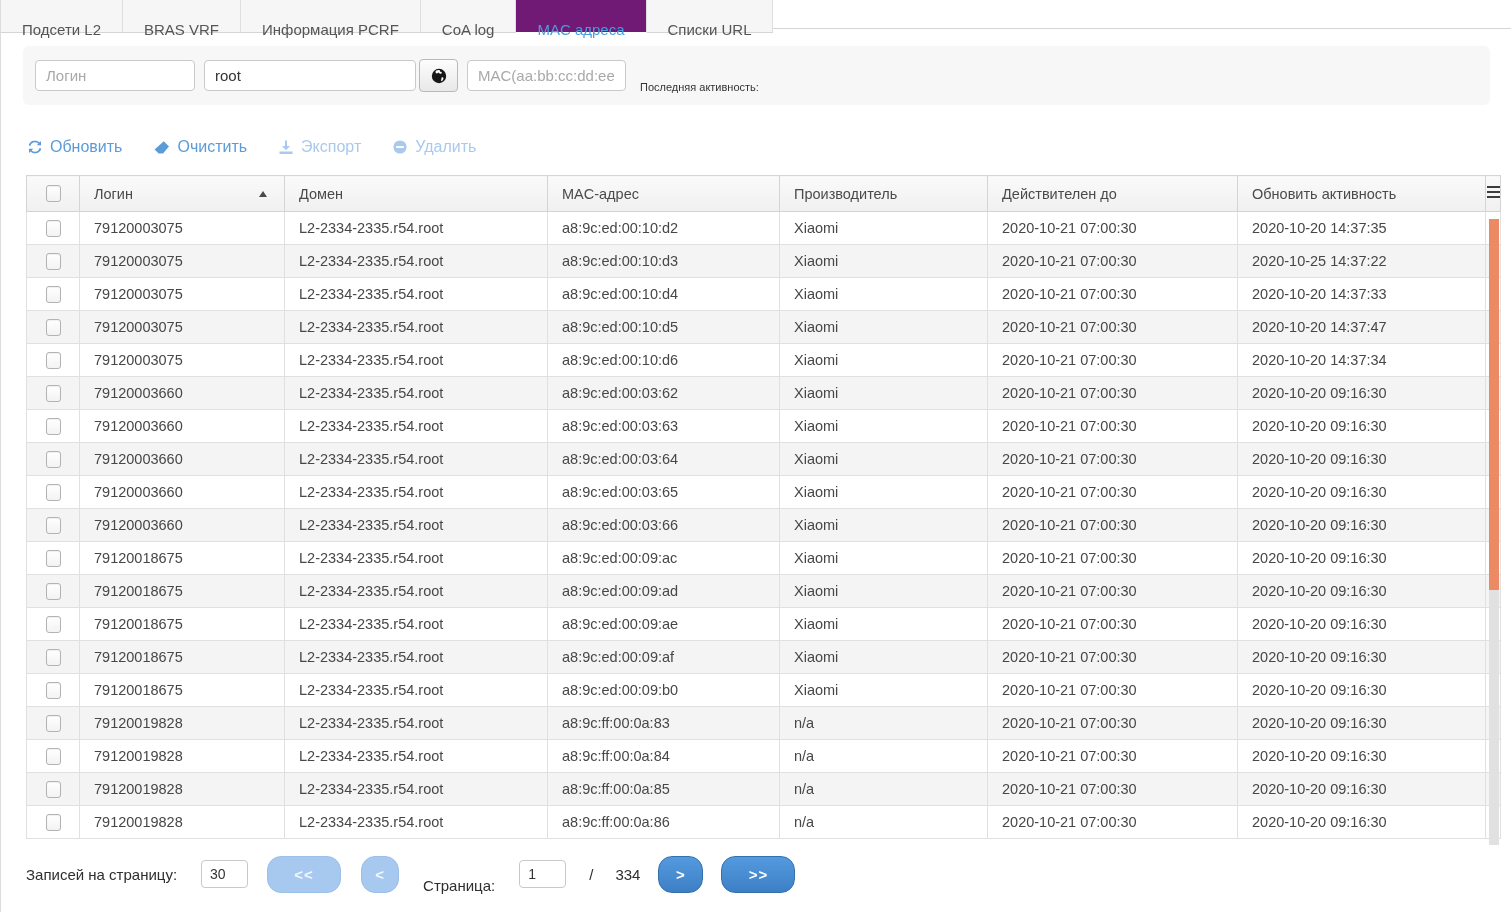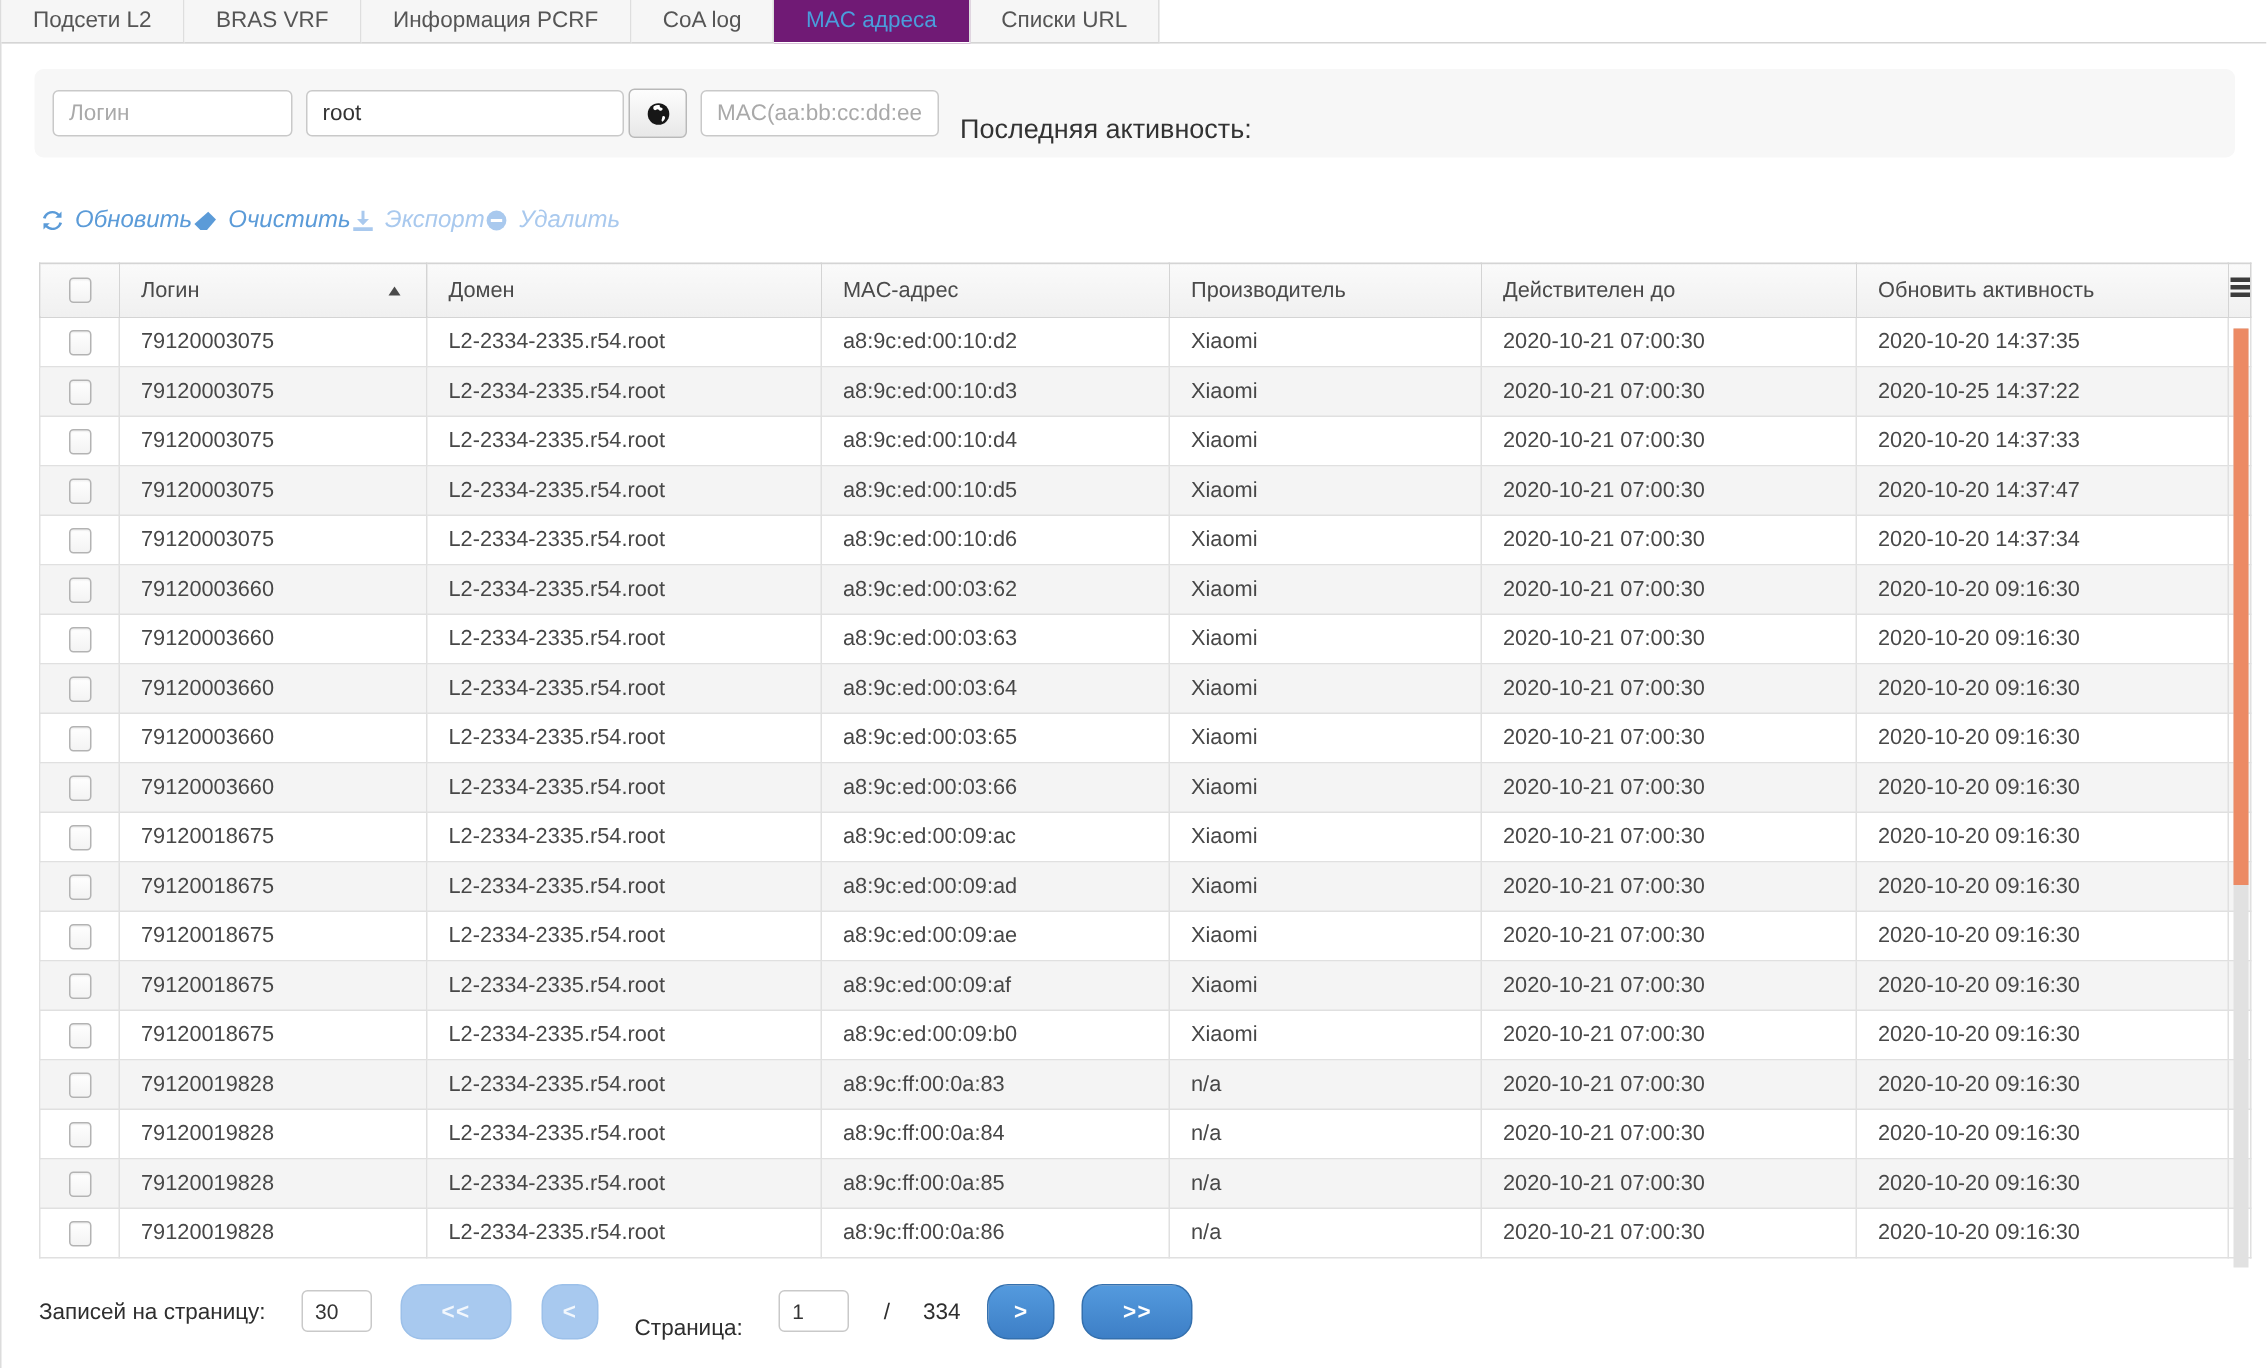--- a/index.html
+++ b/index.html
@@ -2,41 +2,41 @@
 <html><head>
 <meta charset="utf-8">
 <style>
   * { box-sizing: border-box; margin: 0; padding: 0; }
   html,body { width:1511px; height:912px; overflow:hidden; background:#fff;
     font-family:"Liberation Sans", sans-serif; font-size:14px; color:#444; }
   .page { position:relative; width:1511px; height:912px; border-left:1px solid #dcdcdc; background:#fff; }
 
   
   .tabbar { display:flex; height:29px; border-bottom:1px solid #d5d5d5; }
-  .tab { height:29px; line-height:28px; padding:0 21px; background:#f6f6f6; color:#555;
+  .tab { height:29px; line-height:28px; padding:16px 21px; background:#f6f6f6; color:#555;
          border-right:1px solid #dedede; border-bottom:1px solid #d5d5d5; font-size:15px; cursor:pointer; white-space:nowrap; }
   .tab.active { background:#701a75; color:#4a9ddc; border-bottom:1px solid #fff; }
 
   
   .filter-panel { margin:17px 21px 0 22px; height:59px; background:#f7f7f7; border-radius:6px;
                   display:flex; align-items:center; padding:0 12px; }
   .tinput { height:31px; border:1px solid #c9c9c9; border-radius:4px; background:#fff; padding:0 10px;
             font-size:15px; color:#333; font-family:"Liberation Sans",sans-serif; outline:none; }
   .tinput::placeholder { color:#a9a9a9; }
   .globe-btn { height:33px; width:39px; margin-left:3px; border:1px solid #b9b9b9; border-radius:4px;
                background:linear-gradient(#fdfdfd,#e8e8e8); display:flex; align-items:center; justify-content:center; cursor:pointer; }
-  .flabel { font-size:18px; color:#333; margin-left:14px; white-space:nowrap;margin-top:22px; }
+  .flabel { font-size:11px; color:#333; margin-left:14px; white-space:nowrap;margin-top:22px; }
   .fselect { height:31px; width:239px; margin-left:8px; border:1px solid #b9b9b9; border-radius:4px;
              background:linear-gradient(#fdfdfd,#ececec); display:flex; align-items:center;
              padding:0 10px; font-size:15px; color:#333; cursor:pointer; position:relative; }
   .chevron { position:absolute; right:11px; top:11px; width:8px; height:8px;
              border-right:2px solid #666; border-bottom:2px solid #666; transform:rotate(45deg) scale(1,.8); }
 
   
-  .actions { margin:31px 0 0 26px; display:flex; align-items:center; height:22px;font-style:italic; }
+  .actions { margin:31px 0 0 26px; display:flex; align-items:center; gap:31px; height:22px; }
   .action { display:flex; align-items:center; gap:7px; font-size:16px; color:#5b9bd8; cursor:pointer; white-space:nowrap; }
   .action.disabled { color:#a9c9ee; cursor:default; }
 
   
   table.grid { margin:17px 0 0 25px; width:1474px; border-collapse:collapse; table-layout:fixed; }
   .grid th { height:36px; background:linear-gradient(#fafafa,#f0f0f0); border:1px solid #d4d4d4;
              font-weight:normal; text-align:left; padding:0 0 0 14px; font-size:14.5px; color:#4a4a4a; position:relative; }
   .grid td { height:33px; border:1px solid #e0e0e0; border-top:none; padding:0 0 0 14px; font-size:14.5px; color:#474747; overflow:hidden; white-space:nowrap; }
   .grid tbody tr:nth-child(even) td { background:#f4f4f4; }
   .grid .col-check, .grid td.col-check { padding:0; text-align:center; }

